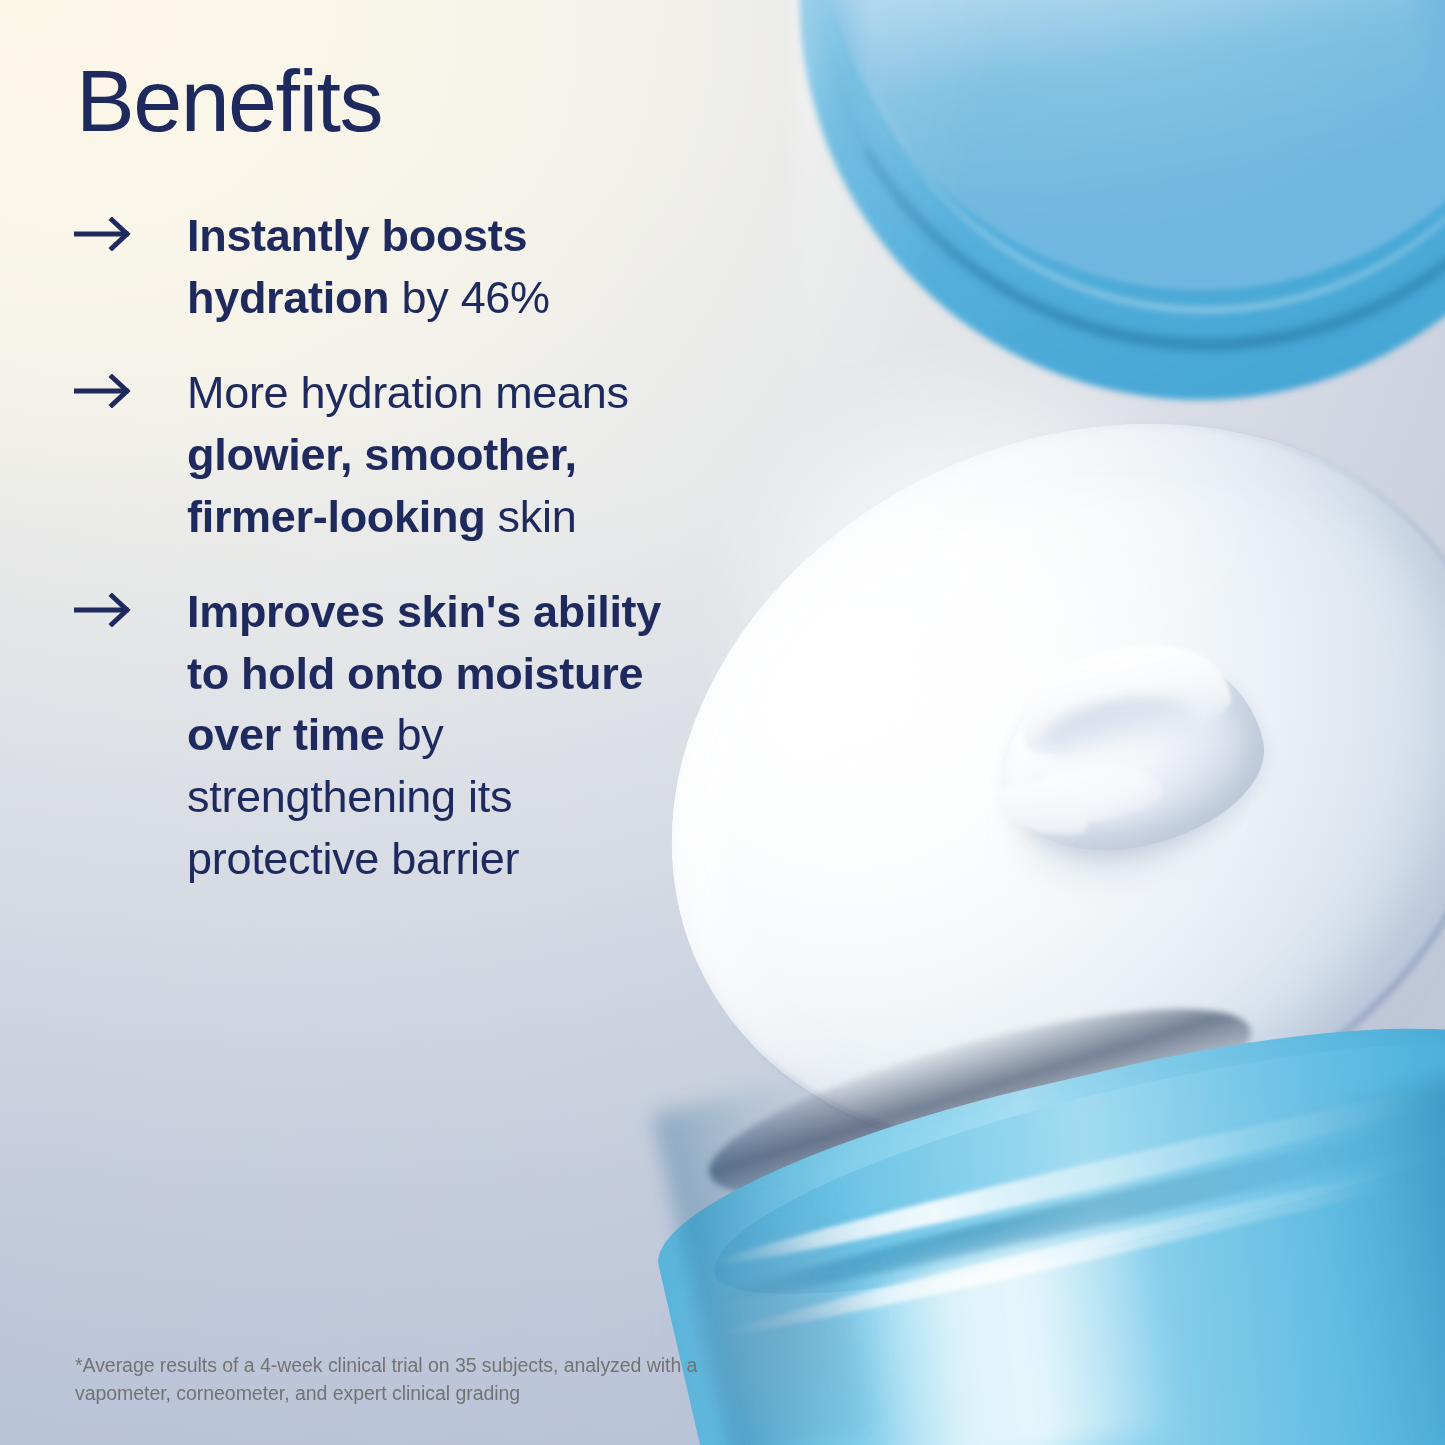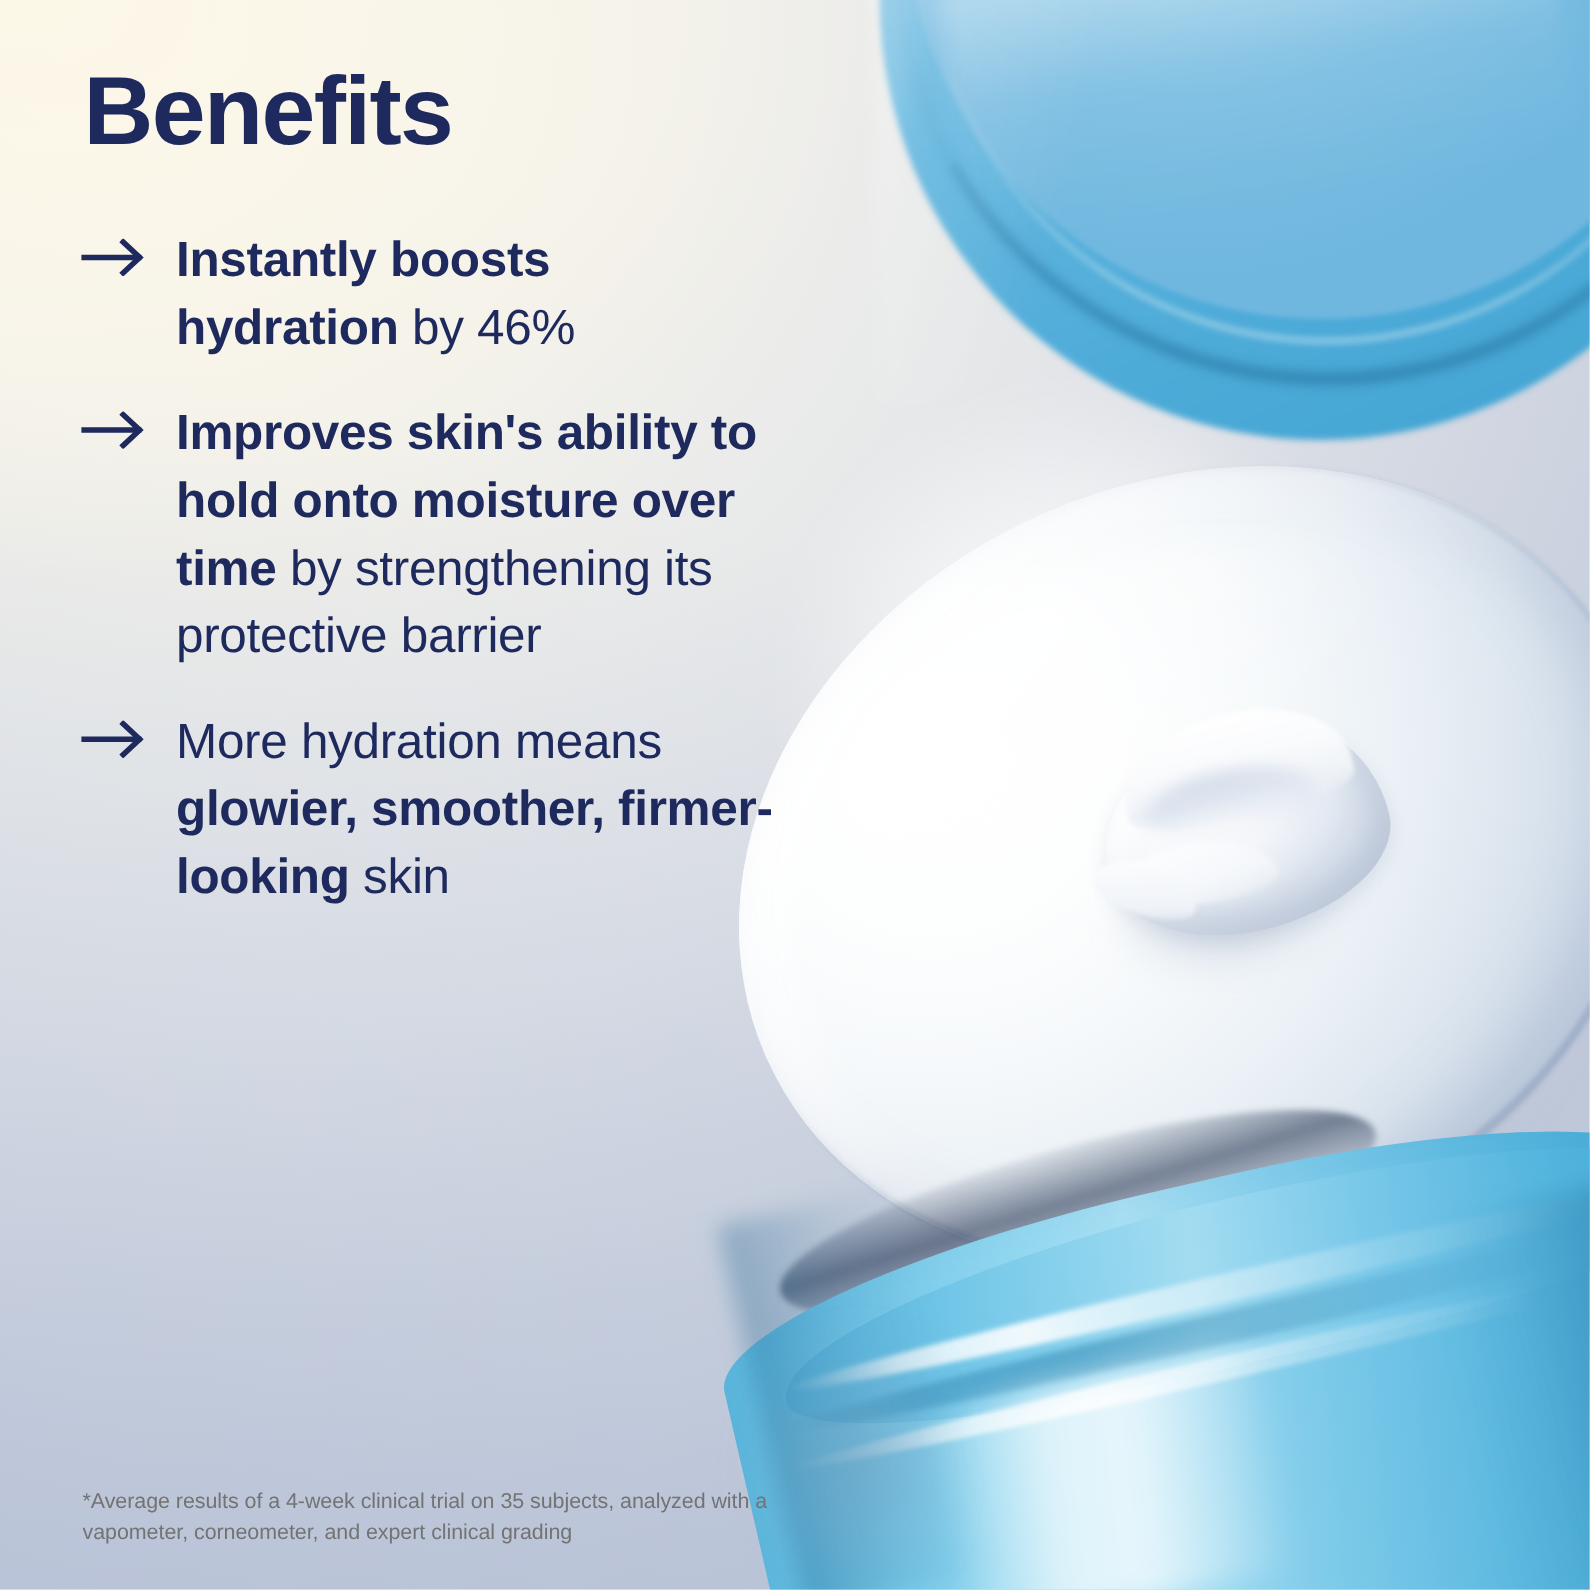--- a/index.html
+++ b/index.html
@@ -310,36 +310,37 @@
   
   .content {
     position:absolute; left:0; top:0;
     width:1445px; height:1445px;
   }
 
   .headline {
     position:absolute;
     left:76px; top:57px;
     font-size:88px;
-    font-weight:bold;
+    font-weight:normal;
     letter-spacing:-1.5px;
     color:#1E2A5E;
     line-height:1;
   }
 
   .benefits-list {
     position:absolute;
     left:74px; top:205px;
     width:640px;
     list-style:none;
   }
   .benefit-item {
     display:flex;
     align-items:flex-start;
     margin-bottom:34px;
+    gap:27px;
   }
   .benefit-item:last-child { margin-bottom:0; }
 
   .arrow-icon {
     flex:0 0 auto;
     width:86px;
     padding-top:12px;
     color:#1E2A5E;
   }
   .arrow-icon svg { display:block; }
@@ -427,33 +428,33 @@
       </li>
 
       <li class="benefit-item">
         <span class="arrow-icon">
           <svg width="58" height="34" viewBox="0 0 58 34" fill="none" aria-hidden="true">
             <path d="M2 17 H52" stroke="currentColor" stroke-width="5" stroke-linecap="square"></path>
             <path d="M38 3 L53 17 L38 31" stroke="currentColor" stroke-width="5" stroke-linecap="square" stroke-linejoin="miter" fill="none"></path>
           </svg>
         </span>
         <span class="benefit-text">
-          <span class="b">Improves skin's ability to hold onto moisture over time</span><span class="r"> by strengthening its protective barrier</span>
+          <span class="r">More hydration means </span><span class="b">glowier, smoother, firmer-looking</span><span class="r"> skin</span>
         </span>
       </li>
 
       <li class="benefit-item">
         <span class="arrow-icon">
           <svg width="58" height="34" viewBox="0 0 58 34" fill="none" aria-hidden="true">
             <path d="M2 17 H52" stroke="currentColor" stroke-width="5" stroke-linecap="square"></path>
             <path d="M38 3 L53 17 L38 31" stroke="currentColor" stroke-width="5" stroke-linecap="square" stroke-linejoin="miter" fill="none"></path>
           </svg>
         </span>
         <span class="benefit-text">
-          <span class="r">More hydration means </span><span class="b">glowier, smoother, firmer-looking</span><span class="r"> skin</span>
+          <span class="b">Improves skin's ability to hold onto moisture over time</span><span class="r"> by strengthening its protective barrier</span>
         </span>
       </li>
 
     </ul>
 
     <p class="footnote">*Average results of a 4-week clinical trial on 35 subjects, analyzed with a vapometer, corneometer, and expert clinical grading</p>
 
   </div>
 </div>
 

